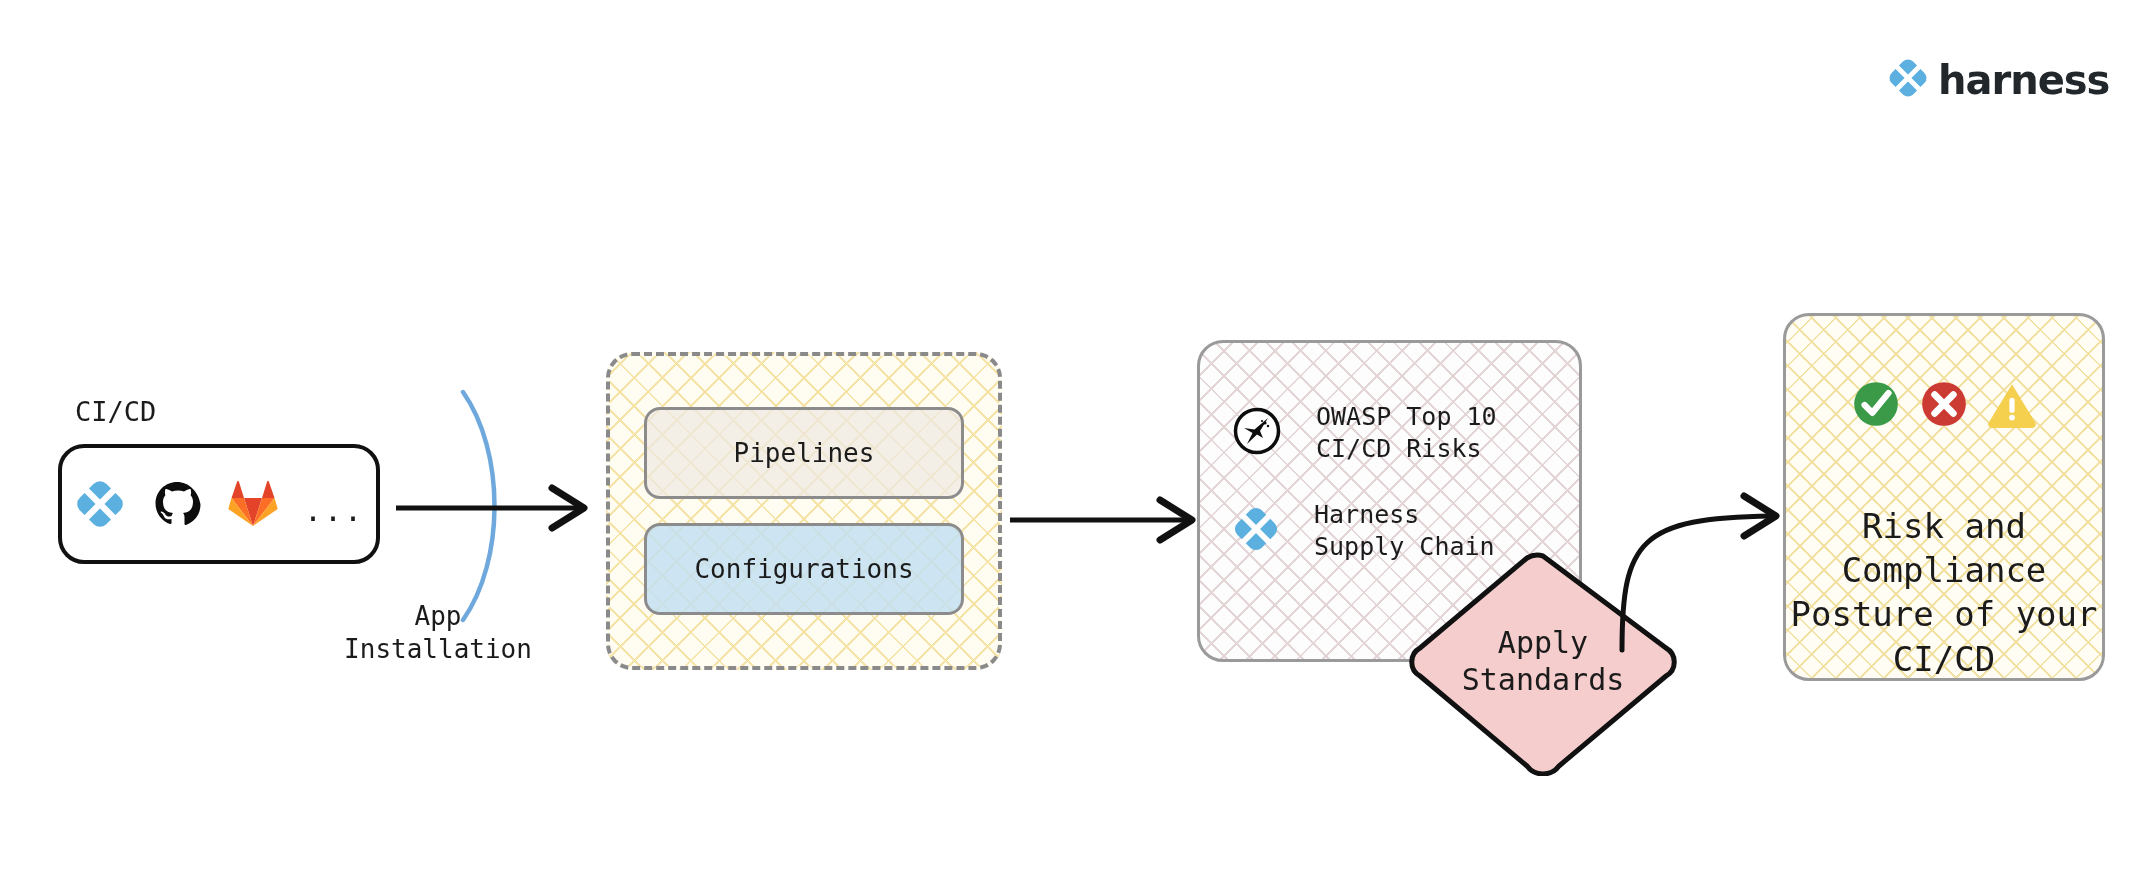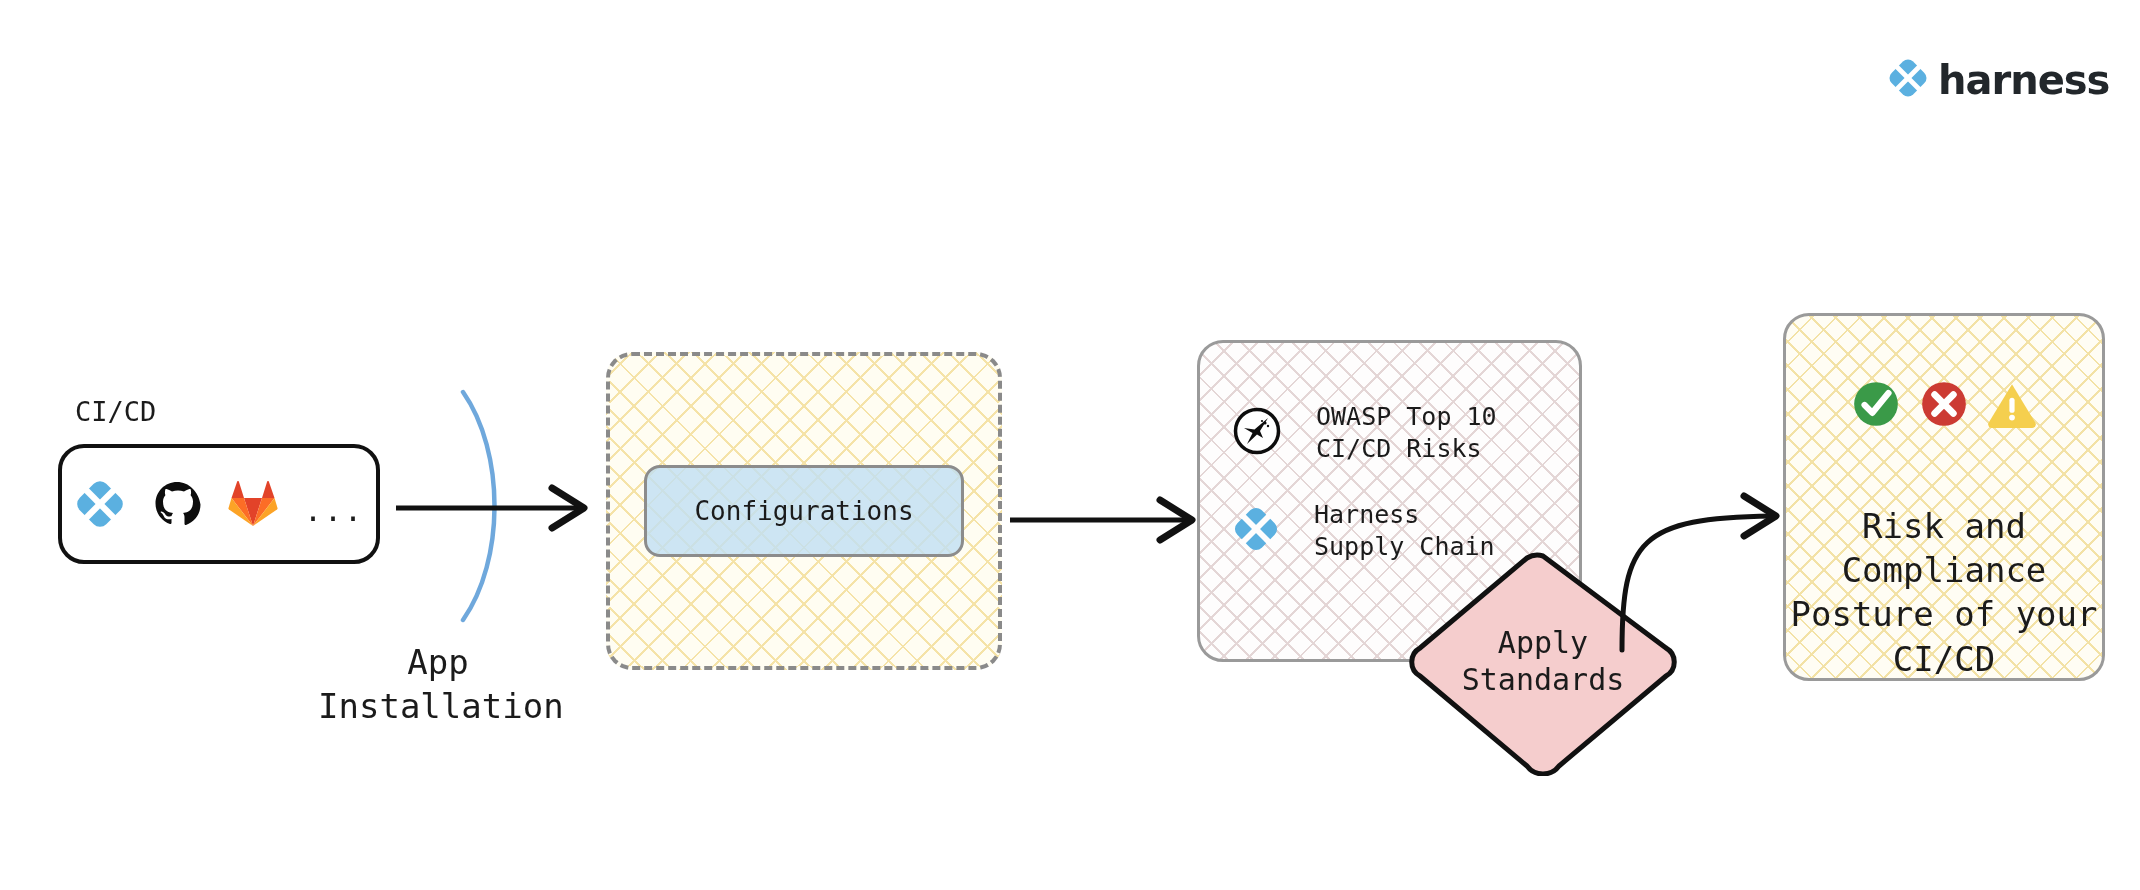--- a/index.html
+++ b/index.html
@@ -48,25 +48,24 @@
 
   #cicd-caption {
     left: 75px;
     top: 396px;
     font-size: 27px;
   }
 
   #app-install-caption {
     left: 318px;
     top: 600px;
-    font-size: 34px;
+    font-size: 26px;
     text-align: center;
     line-height: 1.28;
     width: 240px;
-    margin-top: 41px;
   }
 
   
   #cicd-box {
     position: absolute;
     left: 58px;
     top: 444px;
     width: 322px;
     height: 120px;
     border: 4px solid #111111;
@@ -266,20 +265,23 @@
       </svg>
     </span>
 
     <span class="ellipsis">...</span>
   </div>
 
   <div class="lbl" id="app-install-caption">App
 Installation</div>
 
   <div id="pipeline-container">
+    <div class="inner-card" id="card-pipelines">
+      <span>Pipelines</span>
+    </div>
     <div class="inner-card" id="card-configurations">
       <span>Configurations</span>
     </div>
   </div>
 
   <div id="standards-box">
 
     <div class="std-row">
       <span>
         <svg width="50" height="50" viewBox="0 0 100 100">

